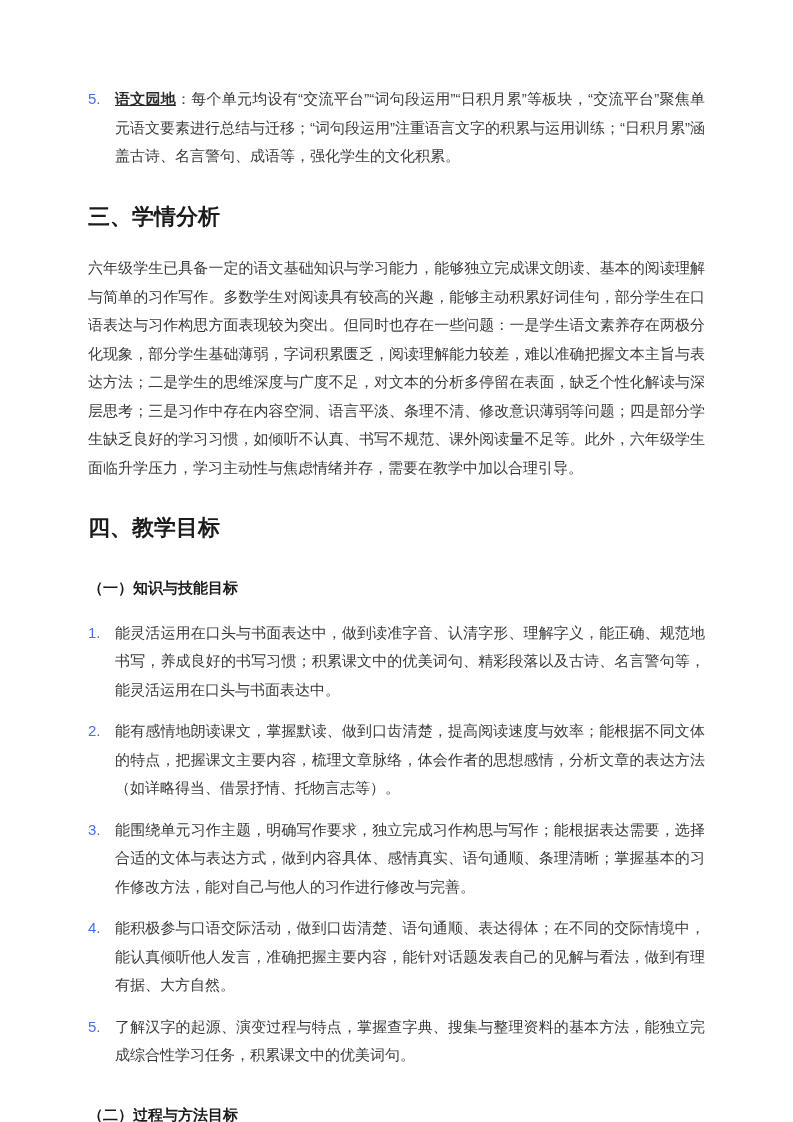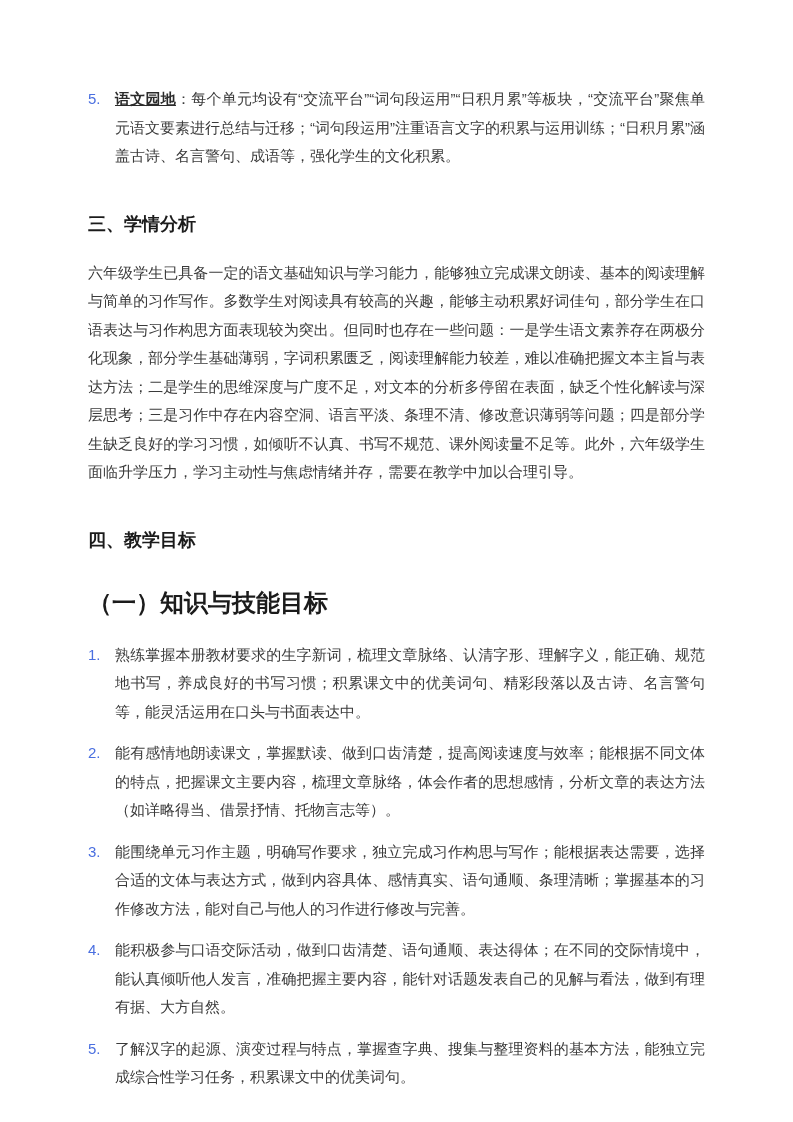--- a/index.html
+++ b/index.html
@@ -13,28 +13,28 @@
     line-height: 1.9;
     color: #3a3a3a;
     -webkit-font-smoothing: antialiased;
   }
   .page {
     width: 617px;
     margin: 0 auto;
     padding-top: 85px;
   }
   h2 {
-    font-size: 18px;
+    font-size: 22px;
     font-weight: 700;
     color: #1b1b1b;
     line-height: 1.35;
-    margin: 41px 0 23px 0;
+    margin: 31px 0 23px 0;
   }
   h3 {
-    font-size: 24px;
+    font-size: 15px;
     font-weight: 700;
     color: #1b1b1b;
     line-height: 1.4;
     margin: 34px 0 21px 0;
   }
   p.body-para {
     margin: 16px 0 26px 0;
     text-align: justify;
   }
   ol.doc-list {
@@ -71,21 +71,21 @@
 
   <h2>三、学情分析</h2>
   <p class="body-para">六年级学生已具备一定的语文基础知识与学习能力，能够独立完成课文朗读、基本的阅读理解与简单的习作写作。多数学生对阅读具有较高的兴趣，能够主动积累好词佳句，部分学生在口语表达与习作构思方面表现较为突出。但同时也存在一些问题：一是学生语文素养存在两极分化现象，部分学生基础薄弱，字词积累匮乏，阅读理解能力较差，难以准确把握文本主旨与表达方法；二是学生的思维深度与广度不足，对文本的分析多停留在表面，缺乏个性化解读与深层思考；三是习作中存在内容空洞、语言平淡、条理不清、修改意识薄弱等问题；四是部分学生缺乏良好的学习习惯，如倾听不认真、书写不规范、课外阅读量不足等。此外，六年级学生面临升学压力，学习主动性与焦虑情绪并存，需要在教学中加以合理引导。</p>
 
   <h2>四、教学目标</h2>
 
   <h3>（一）知识与技能目标</h3>
   <ol class="doc-list">
     <li>
       <span class="num">1.</span>
-      <div class="txt">熟练掌握本册教材要求的生字新词，梳理文章脉络、认清字形、理解字义，能正确、规范地书写，养成良好的书写习惯；积累课文中的优美词句、精彩段落以及古诗、名言警句等，能灵活运用在口头与书面表达中。</div>
+      <div class="txt">能灵活运用在口头与书面表达中，做到读准字音、认清字形、理解字义，能正确、规范地书写，养成良好的书写习惯；积累课文中的优美词句、精彩段落以及古诗、名言警句等，能灵活运用在口头与书面表达中。</div>
     </li>
     <li>
       <span class="num">2.</span>
       <div class="txt">能有感情地朗读课文，掌握默读、做到口齿清楚，提高阅读速度与效率；能根据不同文体的特点，把握课文主要内容，梳理文章脉络，体会作者的思想感情，分析文章的表达方法（如详略得当、借景抒情、托物言志等）。</div>
     </li>
     <li>
       <span class="num">3.</span>
       <div class="txt">能围绕单元习作主题，明确写作要求，独立完成习作构思与写作；能根据表达需要，选择合适的文体与表达方式，做到内容具体、感情真实、语句通顺、条理清晰；掌握基本的习作修改方法，能对自己与他人的习作进行修改与完善。</div>
     </li>
     <li>

